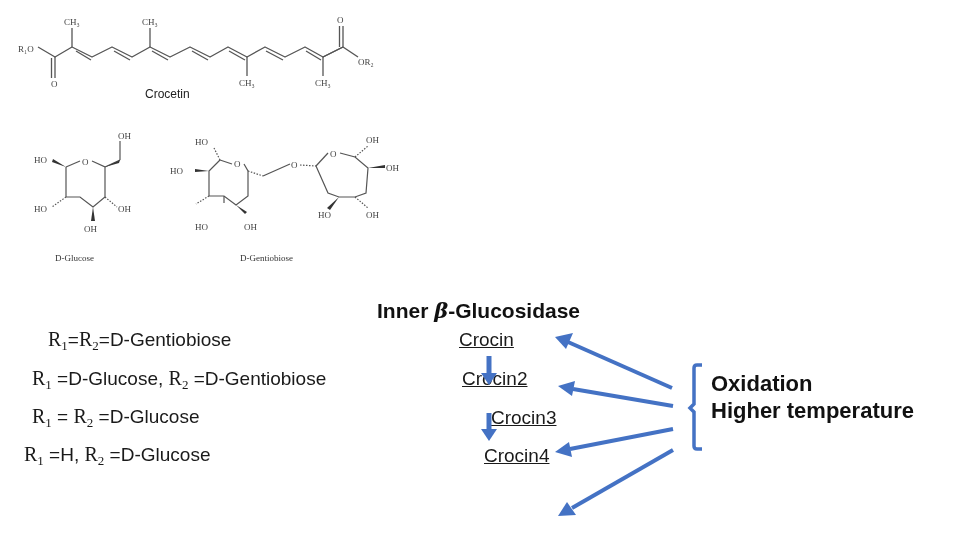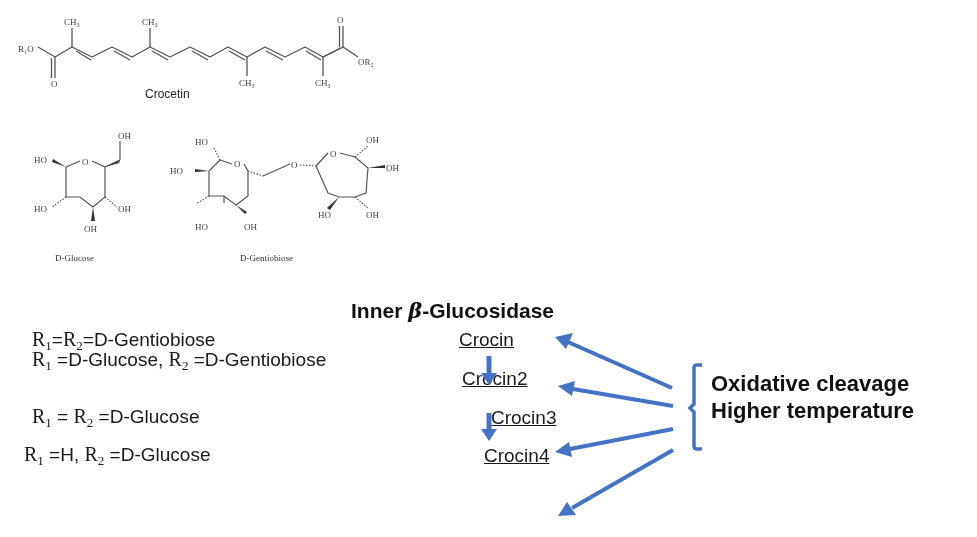--- a/index.html
+++ b/index.html
@@ -105,44 +105,44 @@
   <text class="chem-label" x="170" y="174">HO</text>
   <text class="chem-label" x="195" y="230">HO</text>
   <text class="chem-label" x="244" y="230">OH</text>
   <text class="chem-label" x="366" y="143">OH</text>
   <text class="chem-label" x="386" y="171">OH</text>
   <text class="chem-label" x="318" y="218">HO</text>
   <text class="chem-label" x="366" y="218">OH</text>
   <text class="chem-name" x="240" y="261">D-Gentiobiose</text>
 </svg>
 
-<div class="abs enzyme" style="left:351px; top:298px;">
+<div class="abs enzyme" style="left:377px; top:298px;">
   <span>Inner </span><span class="beta">β</span><span>-Glucosidase</span>
 </div>
 
-<div class="abs row-text" style="left:32px; top:328px;">
+<div class="abs row-text" style="left:48px; top:328px;">
   <span class="r">R</span><sub>1</sub><span>=</span><span class="r">R</span><sub>2</sub><span>=D-Gentiobiose</span>
 </div>
-<div class="abs row-text" style="left:32px; top:348px;">
+<div class="abs row-text" style="left:32px; top:367px;">
   <span class="r">R</span><sub>1</sub><span> =D-Glucose, </span><span class="r">R</span><sub>2</sub><span> =D-Gentiobiose</span>
 </div>
 <div class="abs row-text" style="left:32px; top:405px;">
   <span class="r">R</span><sub>1</sub><span> = </span><span class="r">R</span><sub>2</sub><span> =D-Glucose</span>
 </div>
 <div class="abs row-text" style="left:24px; top:443px;">
   <span class="r">R</span><sub>1</sub><span> =H, </span><span class="r">R</span><sub>2</sub><span> =D-Glucose</span>
 </div>
 
 <div class="abs crocin" style="left:459px; top:329px;">Crocin</div>
 <div class="abs crocin" style="left:462px; top:368px;">Crocin2</div>
 <div class="abs crocin" style="left:459px; top:407px;margin-left:32px;">Crocin3</div>
 <div class="abs crocin" style="left:456px; top:445px;margin-left:28px;">Crocin4</div>
 
 <div class="abs factor" style="left:711px; top:370px;">
-  <div>Oxidative cleavage</div>
+  <div>Oxidation</div>
   <div>Higher temperature</div>
 </div>
 
 <svg class="arrows" width="977" height="537" viewBox="0 0 977 537">
   <defs>
     <marker id="ah" markerWidth="6" markerHeight="6" refX="3" refY="3" orient="auto" markerUnits="strokeWidth">
       <path d="M0,0 L6,3 L0,6 z" fill="#4472C4"></path>
     </marker>
   </defs>
 

